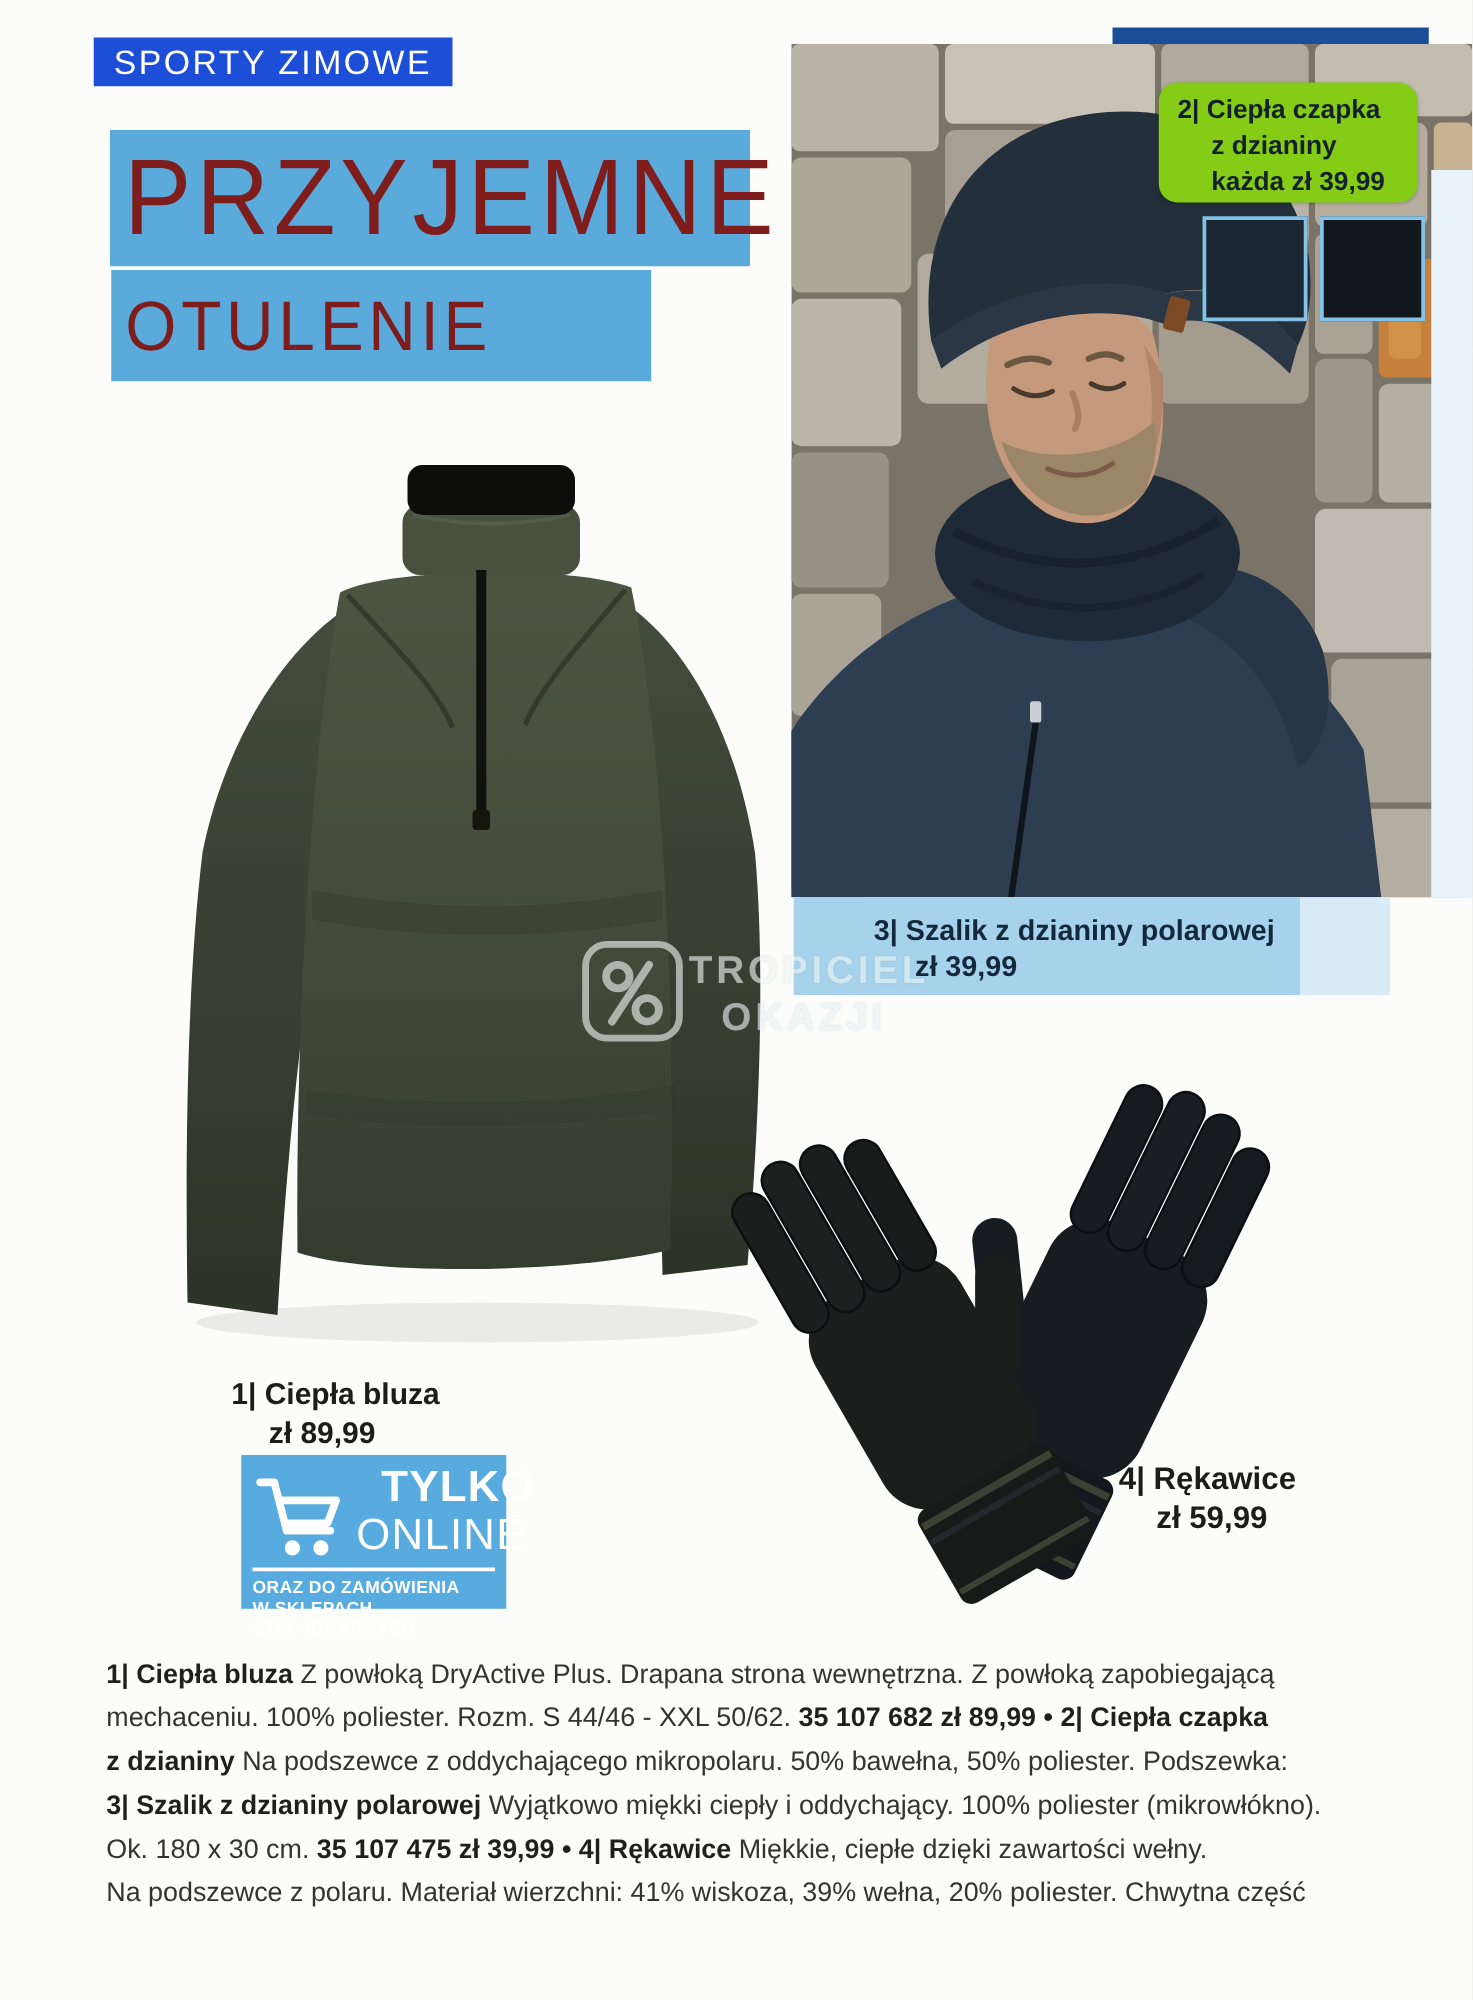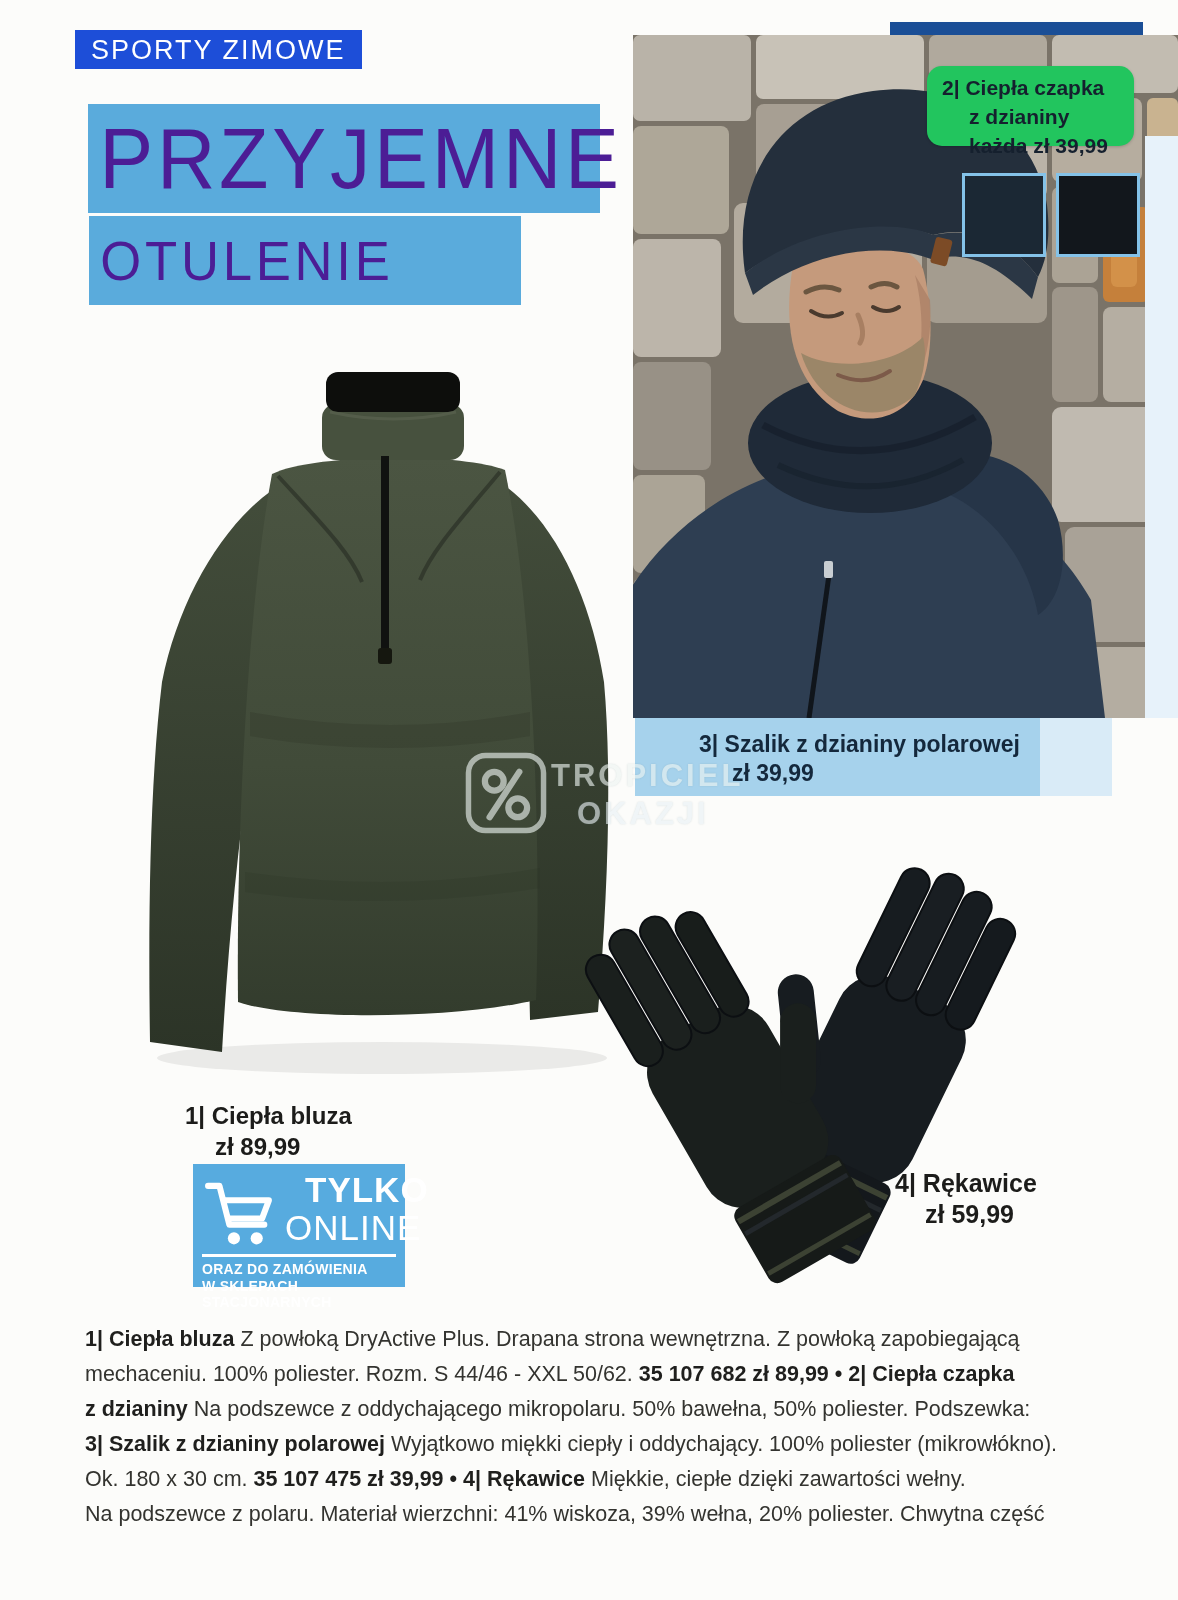--- a/index.html
+++ b/index.html
@@ -11,34 +11,34 @@
   }
   .abs{position:absolute;}
 
   
   .category-bar{
     left:75px;top:30px;height:39px;padding:0 16px;
     background:#1d4ed8;color:#fff;
     font-size:27px;letter-spacing:2px;line-height:40px;font-weight:400;
   }
   .title-block{
-    background:#5aabdc;color:#4c1d95;display:flex;align-items:center;
+    background:#5aabdc;color:#7f1d1d;display:flex;align-items:center;
     font-weight:400;letter-spacing:4px;
   }
   .title-1{left:88px;top:104px;width:512px;height:109px;font-size:86px;}
   .title-2{left:89px;top:216px;width:432px;height:89px;font-size:56px;}
   .title-block span{transform:scaleX(.94);transform-origin:left center;padding-left:12px;white-space:nowrap;}
 
   
   .model-photo{left:633px;top:35px;width:545px;height:683px;overflow:hidden;}
   .navy-bar{left:890px;top:22px;width:253px;height:17px;background:#1a4e96;}
   .photo-right-strip{left:1145px;top:136px;width:33px;height:582px;background:#e7f2fa;}
 
   .hat-label{
-    left:927px;top:66px;width:207px;height:80px;background:#22c55e;border-radius:15px;
+    left:927px;top:66px;width:207px;height:96px;background:#84cc16;border-radius:15px;
     box-shadow:0 1px 3px rgba(0,0,0,.18);
     color:#15202e;font-weight:700;font-size:21px;line-height:29px;
     padding:7px 0 0 15px;box-sizing:border-box;
   }
   .hat-label .ind{padding-left:27px;}
 
   .swatch{width:78px;height:78px;border:3px solid #84c2e8;box-sizing:content-box;}
   .swatch-1{left:962px;top:173px;}
   .swatch-2{left:1056px;top:173px;}
 

